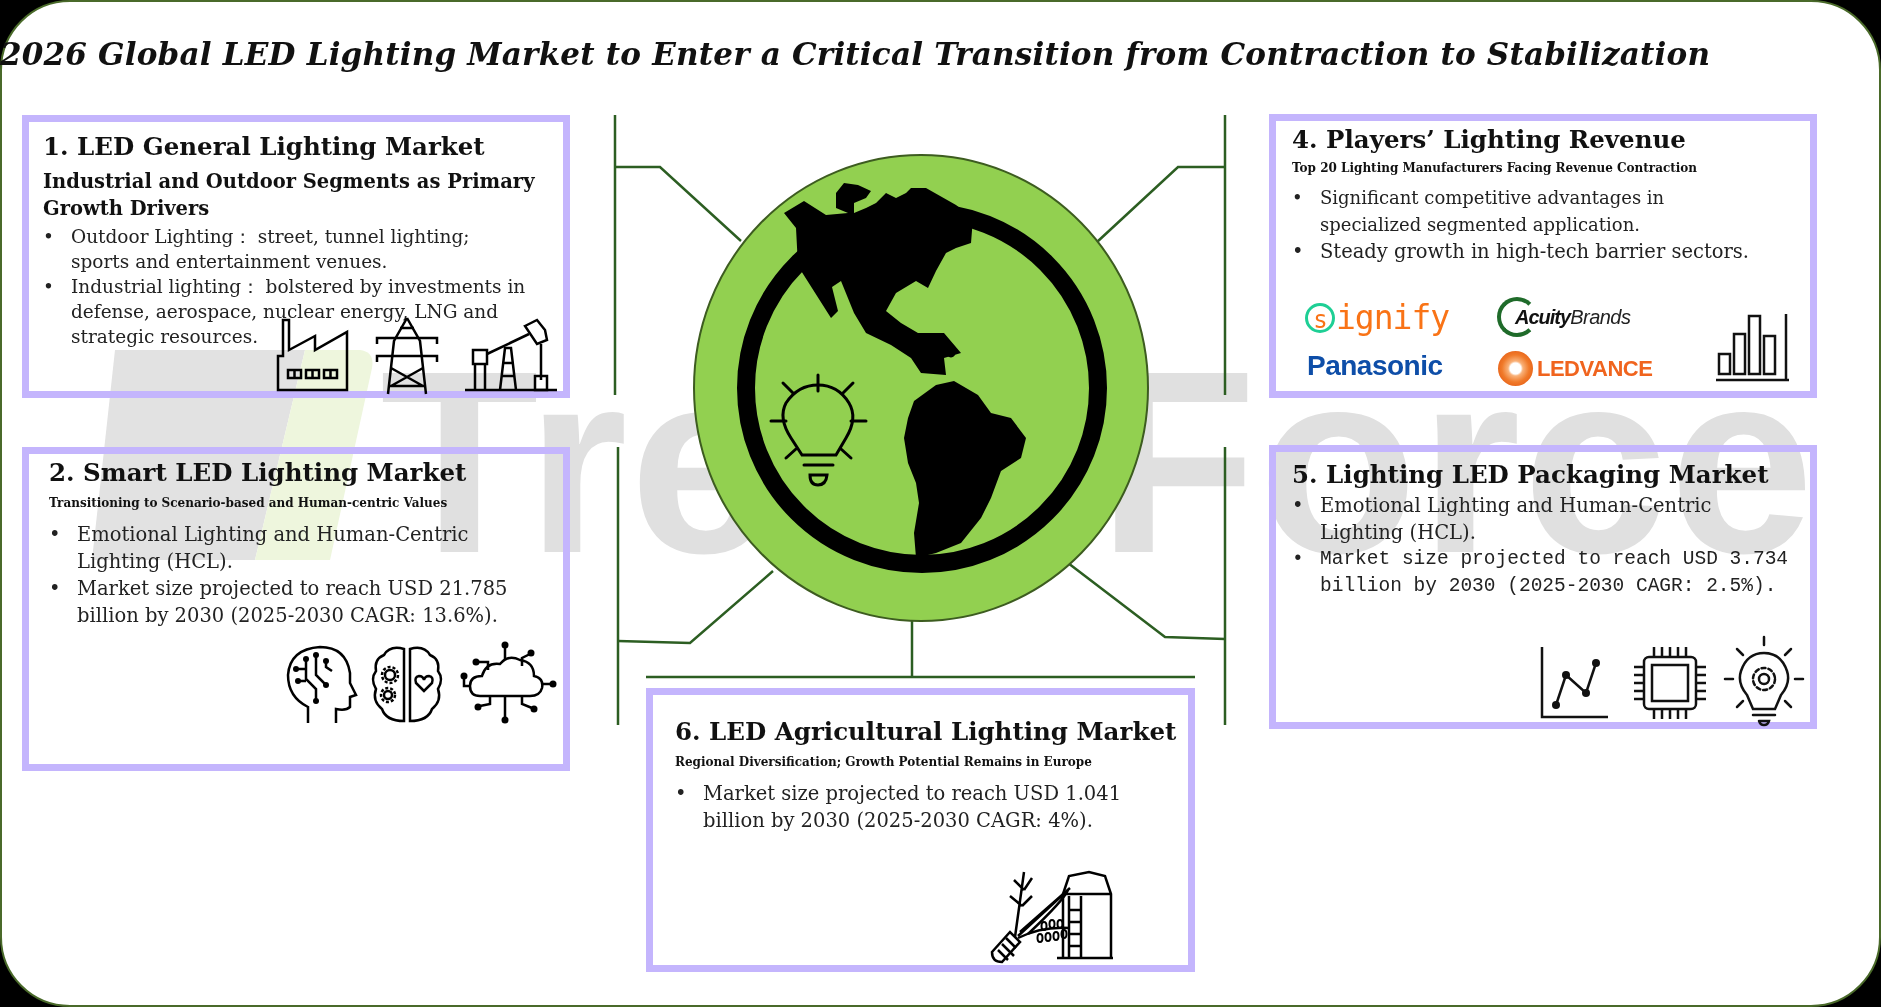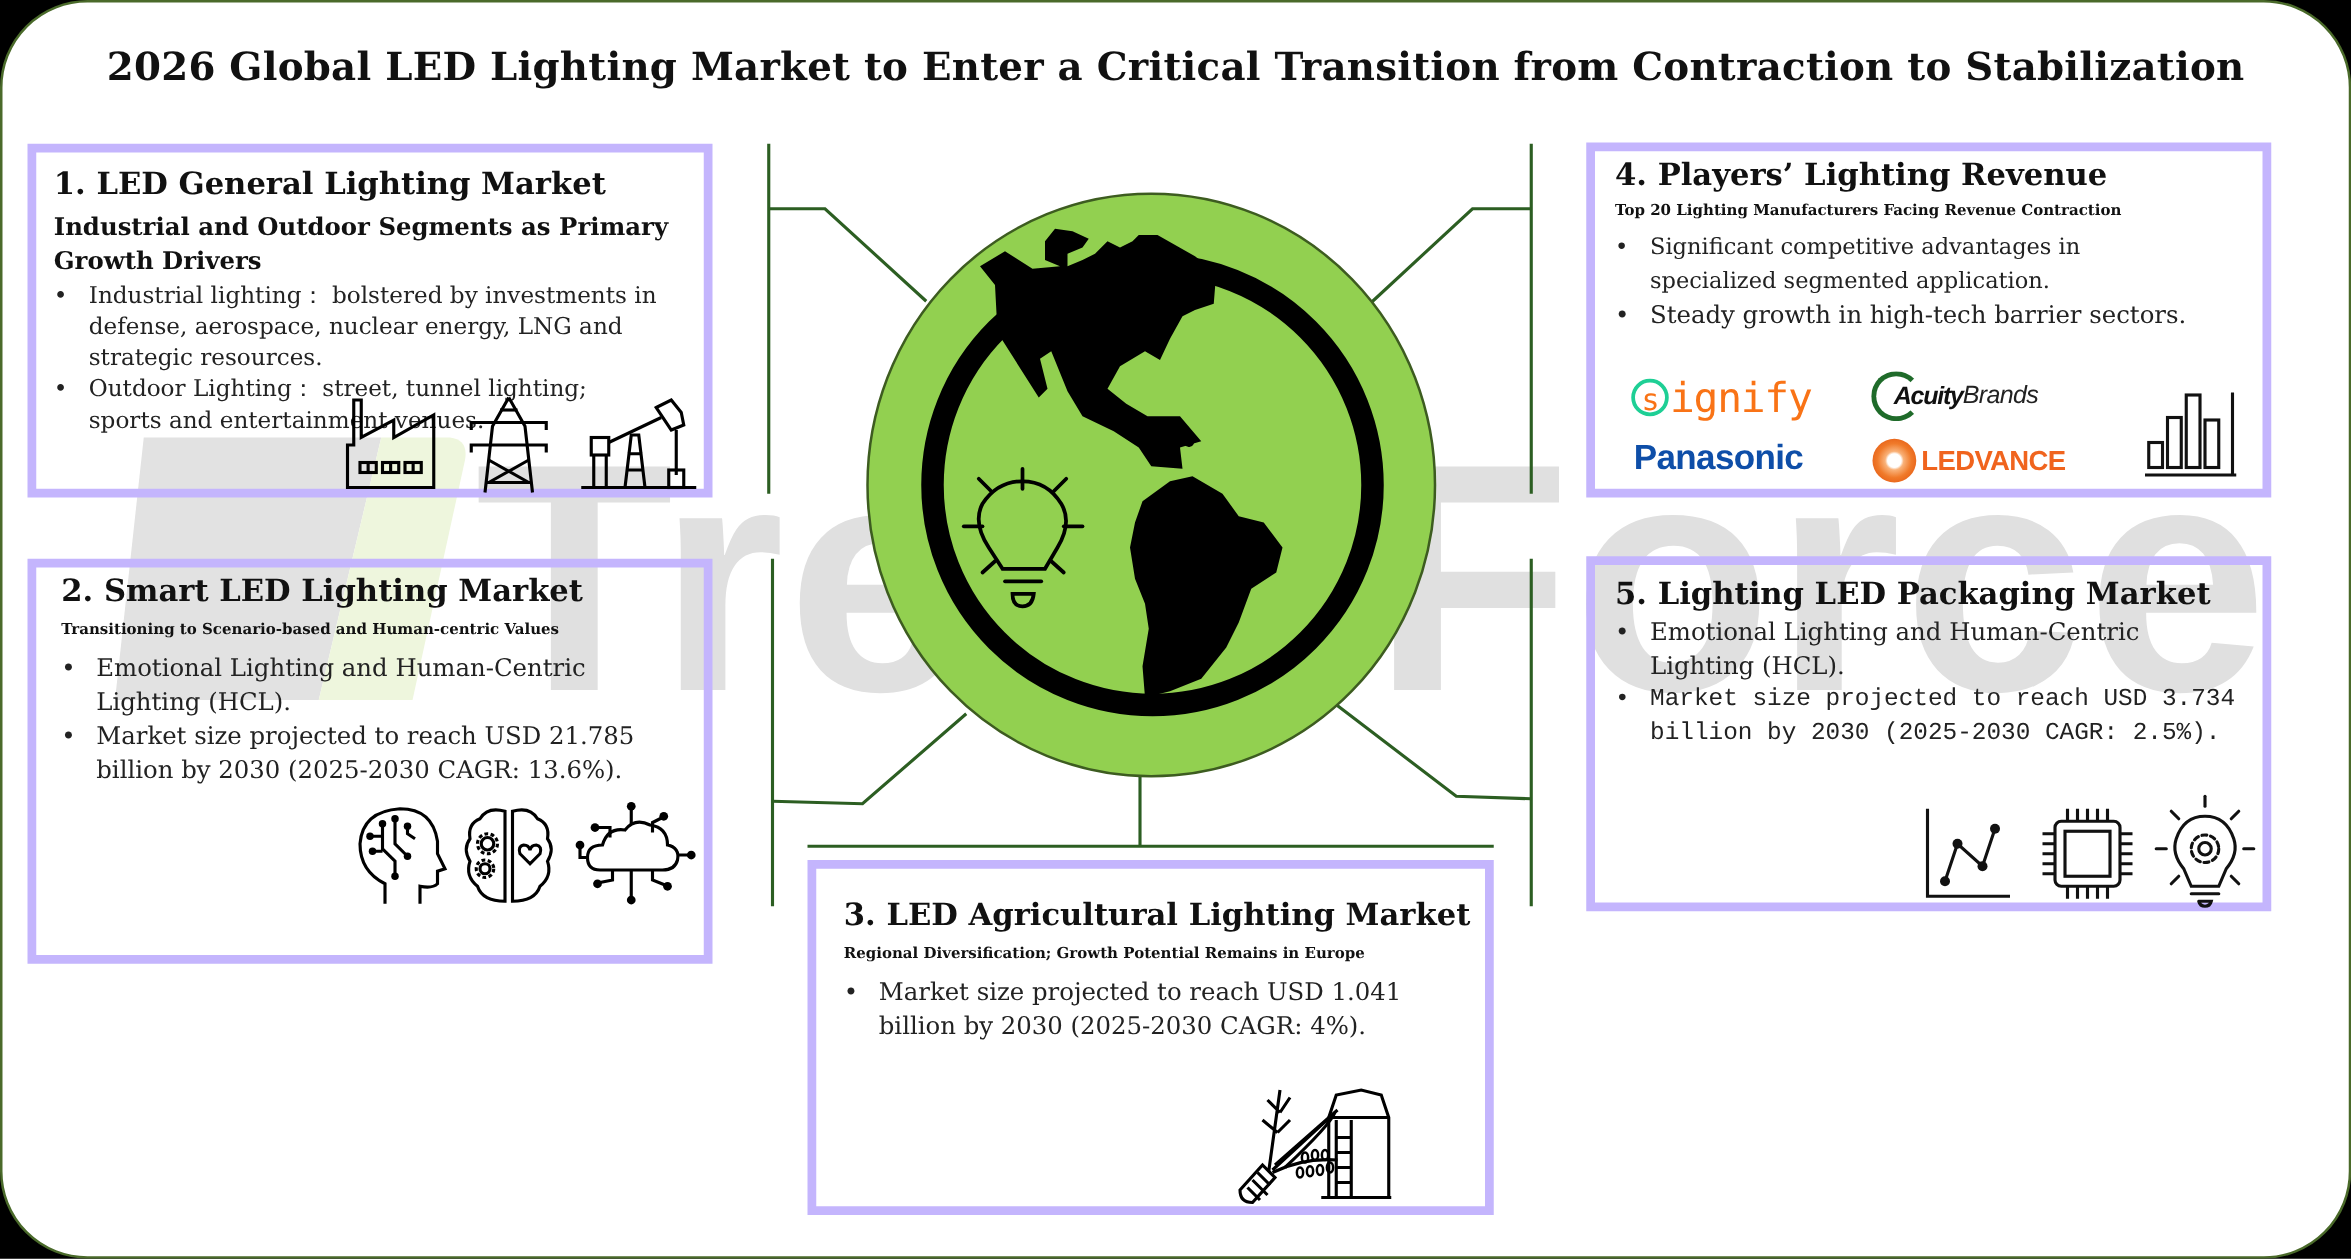--- a/index.html
+++ b/index.html
@@ -1,21 +1,21 @@
 <!DOCTYPE html>
 <html><head>
 <meta charset="utf-8">
 <style>
   html, body { margin:0; padding:0; }
   body { width:1881px; height:1007px; background:#000; position:relative; overflow:hidden;
          font-family:"DejaVu Serif","Liberation Serif",serif; color:#111; }
   .frame { position:absolute; left:0; top:0; width:1877px; height:1003px; background:#fff;
            border:2px solid #4a6a2a; border-radius:70px; overflow:hidden; }
-  .title { position:absolute; left:0; top:36px; width:1881px; text-align:center;
-           font-weight:bold; font-size:31px; letter-spacing:0.2px; color:#111; }
+  .title { position:absolute; left:0; top:36px; width:1881px; 
+           font-weight:bold; font-size:31px; letter-spacing:0.2px; color:#111;font-style:italic; }
   
   .wm { position:absolute; left:0; top:0; width:1881px; height:1007px; pointer-events:none; }
   .panel { position:absolute; border:7px solid #c4b5fd; background:transparent; box-sizing:border-box; }
   .panel .h { font-weight:bold; font-size:24.5px; line-height:30px; margin:0; }
   .panel .s { font-weight:bold; font-size:12px; line-height:27px; margin:2px 0 0 0; }
   .panel ul { list-style:none; padding:0; margin:2px 0 0 0; }
   .panel li { position:relative; padding-left:28px; font-size:18.5px; line-height:25px; color:#222; }
   .panel li::before { content:"•"; position:absolute; left:0; top:0; }
   .logo { position:absolute; font-family:"Liberation Sans","DejaVu Sans",sans-serif; }
   svg { position:absolute; overflow:visible; }
@@ -74,22 +74,22 @@
     <path d="M116,302 L105,285 Q92,265 100,250 Q112,232 132,232 Q152,232 163,250 Q172,265 160,285 L150,302 Z"></path>
     <line x1="118" y1="312" x2="147" y2="312"></line>
     <path d="M124,322 L141,322 Q140,332 132,332 Q124,332 124,322 Z"></path>
   </g>
 </svg>
 
 <div class="panel" style="left:22px;top:115px;width:548px;height:283px;padding:10px 10px 0 14px;">
   <p class="h">1. LED General Lighting Market</p>
   <p class="s" style="margin-top:6px;font-size:19.5px;line-height:27px;">Industrial and Outdoor Segments as Primary Growth Drivers</p>
   <ul>
+    <li style="padding-right:30px;">Outdoor Lighting： street, tunnel lighting; sports and entertainment venues.</li>
     <li>Industrial lighting： bolstered by investments in defense, aerospace, nuclear energy, LNG and strategic resources.</li>
-    <li style="padding-right:30px;">Outdoor Lighting： street, tunnel lighting; sports and entertainment venues.</li>
   </ul>
 </div>
 <svg width="80" height="75" style="left:275px;top:318px;">
   <g stroke="#000" stroke-width="2.5" fill="none">
     <path d="M3,72 L3,38 L8,38 L8,2 L14,2 L14,32 L40,18 L40,32 L72,14 L72,72 Z"></path>
     <rect x="13" y="52" width="13" height="8"></rect>
       <line x1="19.5" y1="52" x2="19.5" y2="60"></line>
     <rect x="31" y="52" width="13" height="8"></rect>
       <line x1="37.5" y1="52" x2="37.5" y2="60"></line>
     <rect x="49" y="52" width="13" height="8"></rect>
@@ -163,21 +163,21 @@
       <circle cx="71" cy="13" r="3.5"></circle>
       <circle cx="4" cy="36" r="3.5"></circle>
       <circle cx="93" cy="44" r="3.5"></circle>
       <circle cx="18" cy="67" r="3.5"></circle>
       <circle cx="45" cy="80" r="3.5"></circle>
       <circle cx="74" cy="69" r="3.5"></circle>
     </g>
 </svg>
 
 <div class="panel" style="left:646px;top:688px;width:549px;height:284px;padding:22px 10px 0 22px;">
-  <p class="h">3. LED Agricultural Lighting Market</p>
+  <p class="h">6. LED Agricultural Lighting Market</p>
   <p class="s" style="padding-right:40px;">Regional Diversification; Growth Potential Remains in Europe</p>
   <ul style="margin-top:4px;">
     <li style="font-size:19.5px;line-height:27px;">Market size projected to reach USD 1.041 billion by 2030 (2025-2030 CAGR: 4%).</li>
   </ul>
 </div>
 <svg width="90" height="95" style="left:988px;top:870px;">
   <g stroke="#000" stroke-width="2.5" fill="none">
     <path d="M4,82 L22,62 L32,72 L14,92 Q4,92 4,82 Z"></path>
     <path d="M10,80 L20,90 M14,74 L26,86 M18,68 L28,78"></path>
     <path d="M27,67 L36,2 M36,20 L26,10 M36,20 L44,8 M34,36 L22,26 M34,36 L44,26"></path>

